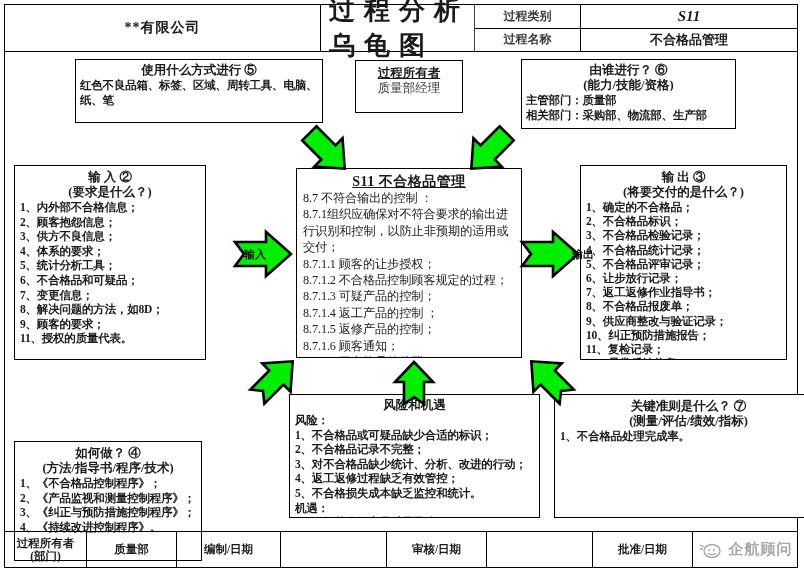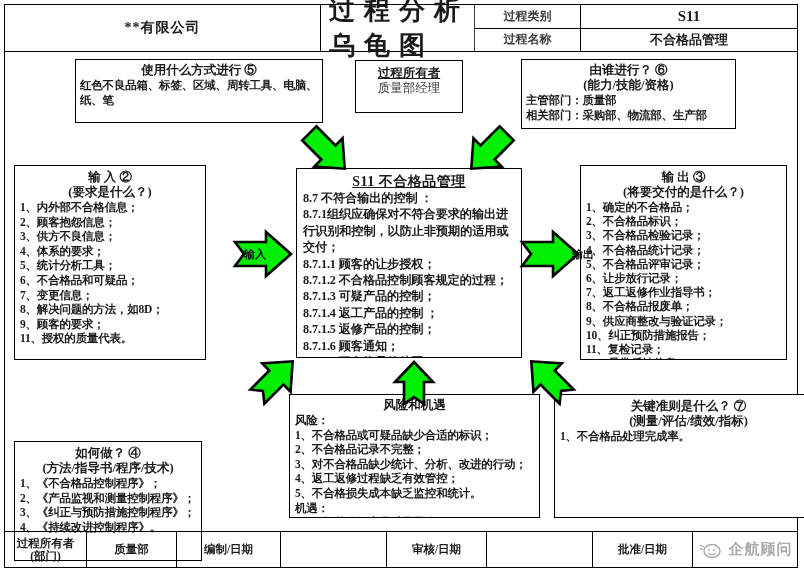--- a/index.html
+++ b/index.html
@@ -72,21 +72,21 @@
     font-size:12px;font-weight:bold;
     color:#3a3a3a;
     box-sizing:border-box;
   }
   .hdr-val{
     flex:1;
     display:flex;align-items:center;justify-content:center;
     font-size:13px;font-weight:bold;
     box-sizing:border-box;
   }
-  .hdr-val.big{font-size:15px;font-family:"Liberation Serif",serif;}
+  .hdr-val.big{font-size:15px;font-family:"Liberation Serif",serif;font-style:italic;}
 
   
   .box{
     position:absolute;
     border:1px solid #000;
     box-sizing:border-box;
     background:#fff;
     padding:3px 4px 2px 4px;
     overflow:hidden;
   }
@@ -114,21 +114,21 @@
 
   
   #box-center .b-title{
     font-size:14px;
     text-decoration:underline;
     margin-bottom:1px;
     letter-spacing:0.5px;
   }
   #box-center .b-line{
     font-size:12.2px;
-    font-weight:bold;
+    font-weight:normal;
     line-height:16.4px;
     letter-spacing:-0.1px;
   }
 
   
   #box-owner{padding-top:5px;}
   #box-owner .b-title{
     font-size:12.5px;
     font-weight:bold;
     text-decoration:underline;

